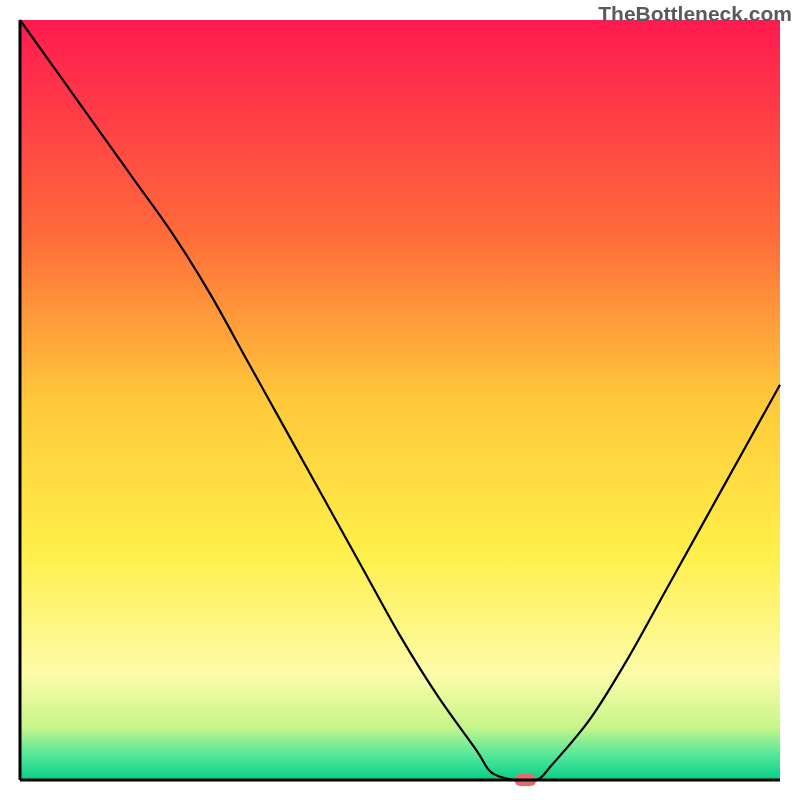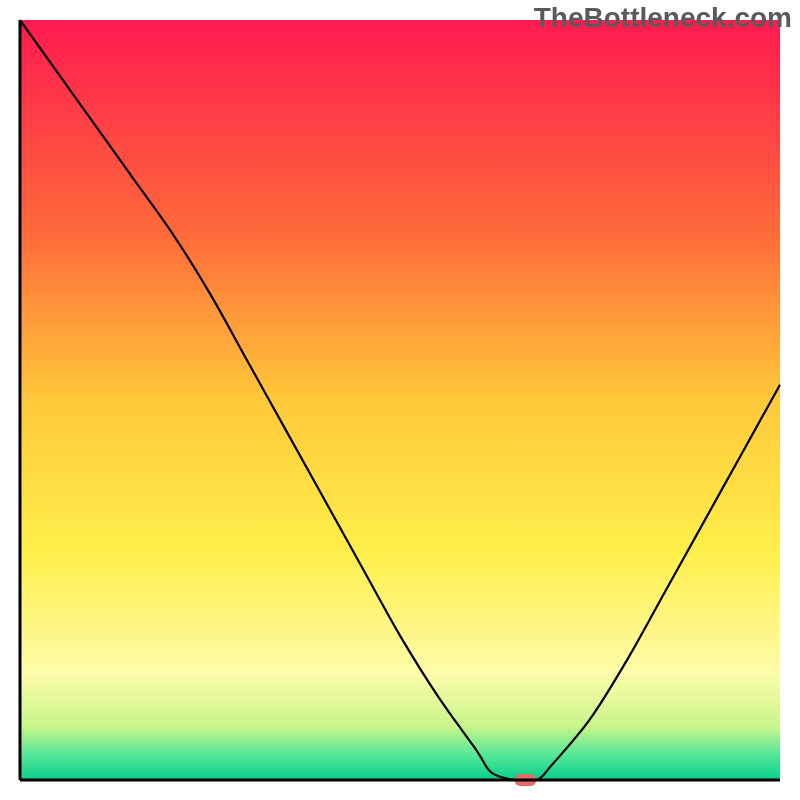--- a/index.html
+++ b/index.html
@@ -12,21 +12,21 @@
   }
   .chart-container {
     position: relative;
     width: 800px;
     height: 800px;
   }
   .watermark {
     position: absolute;
     top: 2px;
     right: 8px;
-    font-size: 28px;
+    font-size: 21px;
     font-weight: bold;
     color: #5a5a5a;
     z-index: 10;
   }
   svg {
     display: block;
   }
 </style>
 </head>
 <body>

